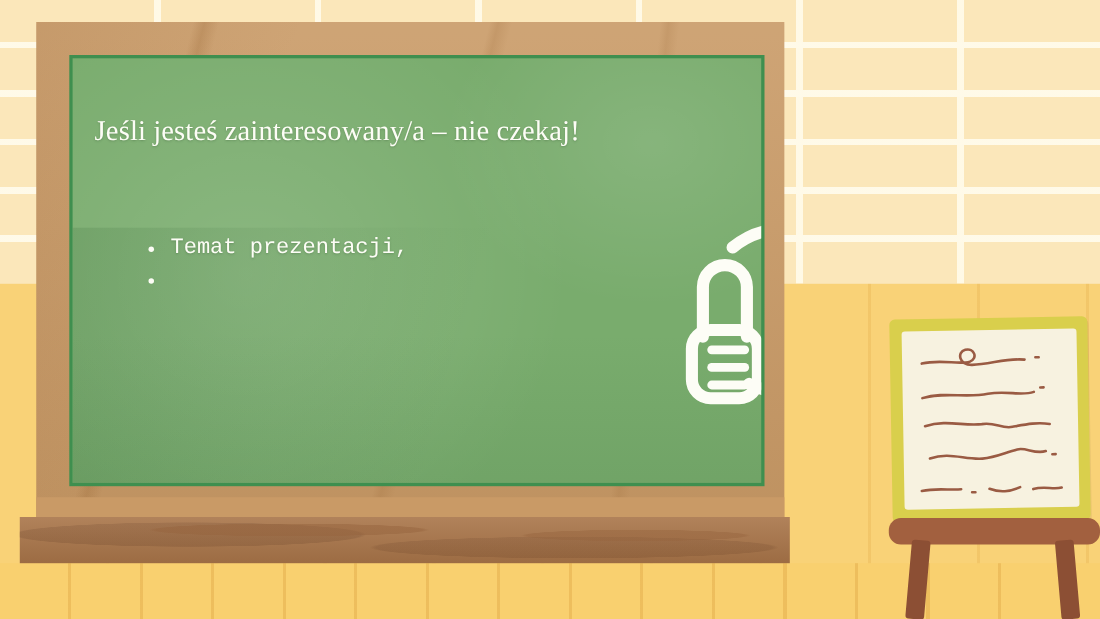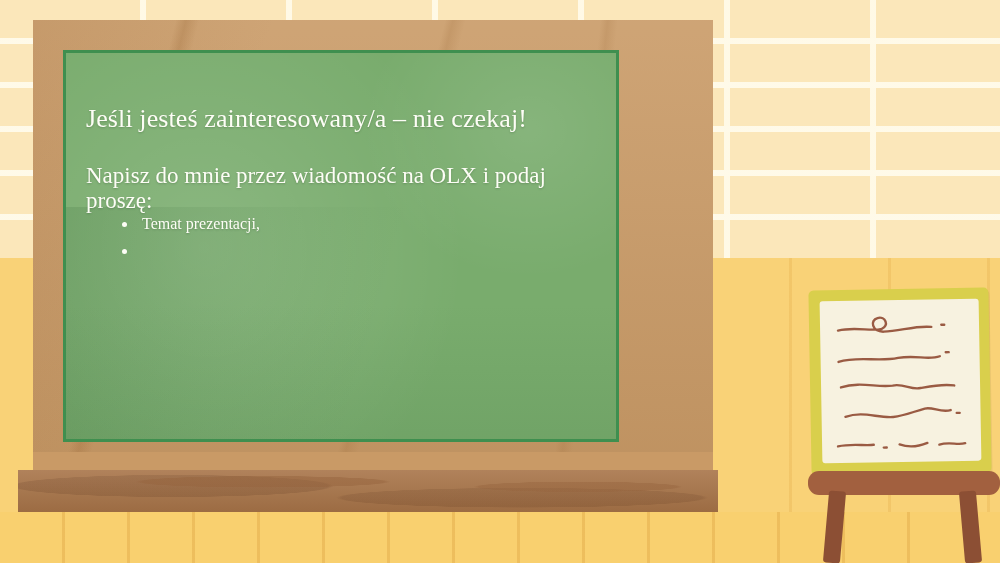--- a/index.html
+++ b/index.html
@@ -90,21 +90,21 @@
     position:absolute; inset:0;
     background-image:
       linear-gradient(104deg, rgba(150,100,50,0.0) 18%, rgba(150,100,50,0.25) 19.3%, rgba(150,100,50,0.0) 21%),
       linear-gradient(104deg, rgba(150,100,50,0.0) 52%, rgba(150,100,50,0.18) 53%, rgba(150,100,50,0.0) 54.6%),
       linear-gradient(96deg, rgba(150,100,50,0.0) 78%, rgba(150,100,50,0.16) 79%, rgba(150,100,50,0.0) 80.4%);
   }
 
   .board-outer {
     position: absolute;
     left: 30px; top: 30px;
-    width: 556px; height: 392px;
+    width: 632px; height: 392px;
     background: #3f8f4f;
     padding: 3px;
   }
   .board {
     position: relative;
     width: 100%; height: 100%;
     background: #79ac6d;
     overflow: hidden;
   }
   
@@ -136,24 +136,25 @@
   .headline {
     position: absolute; left: 20px; top: 52px;
     font-size: 26px; line-height: 1.1;
     letter-spacing: .1px;
   }
   .subline {
     position: absolute; left: 20px; top: 110px;
     font-size: 23px; line-height: 1.1;
   }
   .bullets {
-    position: absolute; left: 54px; top: 163px;
+    position: absolute; left: 67px; top: 163px;
     list-style: none;
-    font-size: 16px;
+    font-size: 20px;
     line-height: 1.0;
+    font-family: Liberation Mono, monospace;
   }
   .bullets li {
     position: relative;
     padding-left: 22px;
     margin-bottom: 19px;
     white-space: nowrap;
   }
   .bullets li .dot {
     position: absolute; left: 2px; top: 50%;
     width: 5px; height: 5px;
@@ -246,21 +247,20 @@
     <div class="board-outer">
       <div class="board">
         <div class="wash1"></div>
         <div class="wash3"></div>
         <div class="wash2"></div>
         <div class="wash4"></div>
 
         <div class="text-layer">
           <div class="headline">Jeśli jesteś zainteresowany/a – nie czekaj!</div>
 
-          <div class="subline">Napisz do mnie przez wiadomość na OLX i podaj proszę:</div>
 
           <ul class="bullets">
             <li>
               <span class="dot"></span>
               <span>Temat prezentacji,</span>
             </li>
             <li>
               <span class="dot"></span>
             </li>
           </ul>

